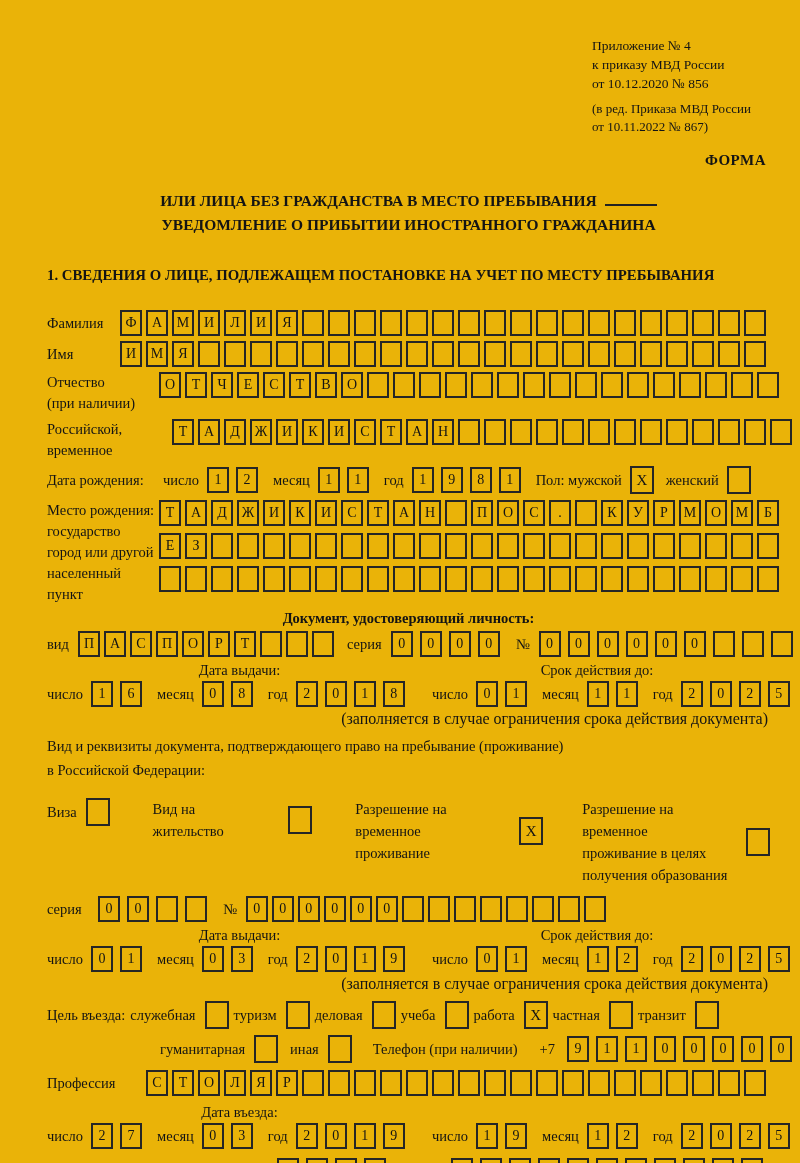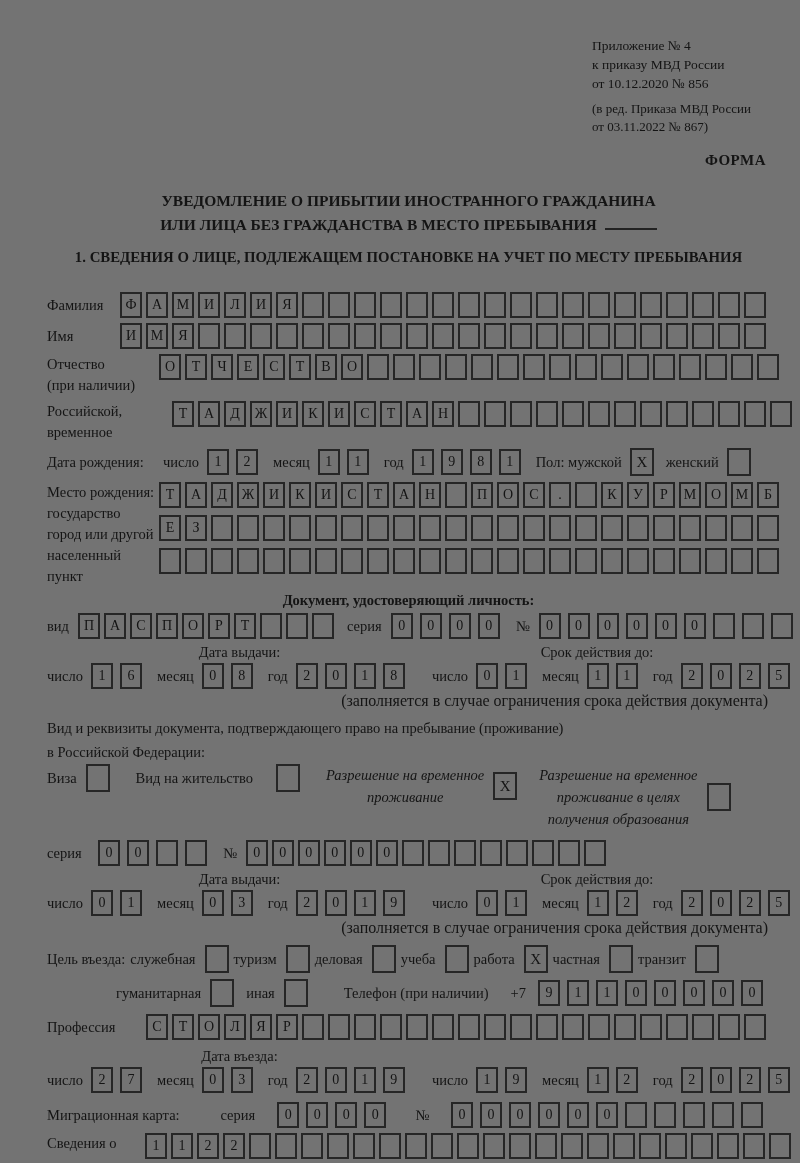--- a/index.html
+++ b/index.html
@@ -1,27 +1,27 @@
 <!DOCTYPE html>
 <html><head>
 <meta charset="utf-8">
 <style>
   html,body{margin:0;padding:0;background:#e8e8e8;}
   .page{
     width:800px;height:1163px;box-sizing:border-box;
-    margin:0 auto;background:#737373;color:#141414;
+    margin:0 auto;background:#eab308;color:#141414;
     font-family:"Liberation Serif","DejaVu Serif",serif;
     padding:36px 30px 0 47px;position:relative;overflow:hidden;
   }
   .annex{margin-left:auto;width:178px;font-size:13.5px;line-height:19px;}
   .annex .rev{margin-top:7px;font-size:13px;line-height:18px;}
   .forma{text-align:right;padding-right:4px;font-weight:bold;font-size:15px;margin-top:16px;letter-spacing:.5px;}
   .title{margin-top:20px;text-align:center;font-weight:bold;font-size:15.5px;line-height:24px;}
   .title-underline{display:inline-block;width:52px;border-bottom:2px solid #222;height:14px;margin-left:8px;}
-  .sec-heading{margin-top:12px;text-align:center;font-weight:bold;font-size:14.8px;}
+  .sec-heading{margin-top:30px;font-weight:bold;font-size:14.8px;}
   .rows{margin-top:26px;}
   .row{display:flex;align-items:center;margin-bottom:5px;}
   .row.top{align-items:flex-start;}
   .lbl{font-size:14.5px;white-space:nowrap;}
   .lblblock{font-size:14.5px;line-height:21px;flex:none;}
   .cells{display:inline-flex;flex-wrap:nowrap;}
   .cell{
     display:inline-flex;width:22px;height:26px;box-sizing:border-box;
     border:2px solid #262626;margin-right:4px;flex:none;
     align-items:center;justify-content:center;
@@ -35,48 +35,48 @@
   .stack{display:flex;flex-direction:column;row-gap:7px;}
   .center-b{text-align:center;font-weight:bold;font-size:14.5px;margin:2px 0 4px 0;}
   .dh-row{display:flex;font-size:14.5px;margin-top:3px;}
   .dh-left{width:385px;text-align:center;}
   .dh-right{width:330px;text-align:center;}
   .dg-row{display:flex;align-items:center;margin-top:2px;}
   .dg{display:flex;align-items:center;column-gap:8px;}
   .dg.left{width:385px;flex:none;}
   .note{font-size:16px;text-align:right;margin-top:3px;padding-right:2px;}
   .intro{font-size:14.5px;line-height:24px;margin-top:6px;}
-  .optrow{display:flex;align-items:flex-start;column-gap:12px;margin-top:0;font-size:14.5px;}
+  .optrow{display:flex;align-items:flex-start;column-gap:29px;margin-top:16px;font-size:14.5px;}
   .optlbl{line-height:22px;}
-  .optlbl.c{text-align:center;font-style:italic;}
+  .optlbl.c{}
   .pair{display:flex;align-items:center;column-gap:9px;}
   .reps{display:flex;align-items:flex-start;margin-top:4px;}
 </style>
 </head>
 <body>
 
 <div class="page">
 
   <div class="annex">
     <div>Приложение № 4</div>
     <div>к приказу МВД России</div>
     <div>от 10.12.2020 № 856</div>
     <div class="rev">
       <div>(в ред. Приказа МВД России</div>
-      <div>от 03.11.2022 № 867)</div>
+      <div>от 10.11.2022 № 867)</div>
     </div>
   </div>
 
   <div class="forma">ФОРМА</div>
 
   <div class="title">
-    <div>УВЕДОМЛЕНИЕ О ПРИБЫТИИ ИНОСТРАННОГО ГРАЖДАНИНА</div>
     <div>
       <span>ИЛИ ЛИЦА БЕЗ ГРАЖДАНСТВА В МЕСТО ПРЕБЫВАНИЯ</span><span class="title-underline"></span>
     </div>
+    <div>УВЕДОМЛЕНИЕ О ПРИБЫТИИ ИНОСТРАННОГО ГРАЖДАНИНА</div>
   </div>
 
   <div class="sec-heading">1. СВЕДЕНИЯ О ЛИЦЕ, ПОДЛЕЖАЩЕМ ПОСТАНОВКЕ НА УЧЕТ ПО МЕСТУ ПРЕБЫВАНИЯ</div>
 
   <div class="rows">
 
     <div class="row">
       <span class="lbl" style="width:81px">Фамилия</span>
       <span class="cells">
           <span class="cell">Ф</span>
@@ -531,30 +531,30 @@
       <span class="pair">
           <span class="lbl">частная</span>
           <span class="cb"></span>
         </span>
       <span class="pair">
           <span class="lbl">транзит</span>
           <span class="cb"></span>
         </span>
     </div>
 
-    <div class="row" style="margin-top:6px;column-gap:12px;padding-left:113px;justify-content:flex-end;">
+    <div class="row" style="margin-top:6px;column-gap:12px;padding-left:113px;">
       <span class="pair">
           <span class="lbl">гуманитарная</span>
           <span class="cb"></span>
         </span>
       <span class="pair">
           <span class="lbl">иная</span>
           <span class="cb"></span>
         </span>
-      <span class="lbl" style="margin-left:24px">Телефон (при наличии)</span>
+      <span class="lbl" style="margin-left:9px">Телефон (при наличии)</span>
       <span class="lbl" style="margin-left:10px">+7</span>
       <span class="cells sp">
           <span class="cell">9</span>
           <span class="cell">1</span>
           <span class="cell">1</span>
           <span class="cell">0</span>
           <span class="cell">0</span>
           <span class="cell">0</span>
           <span class="cell">0</span>
           <span class="cell">0</span>

